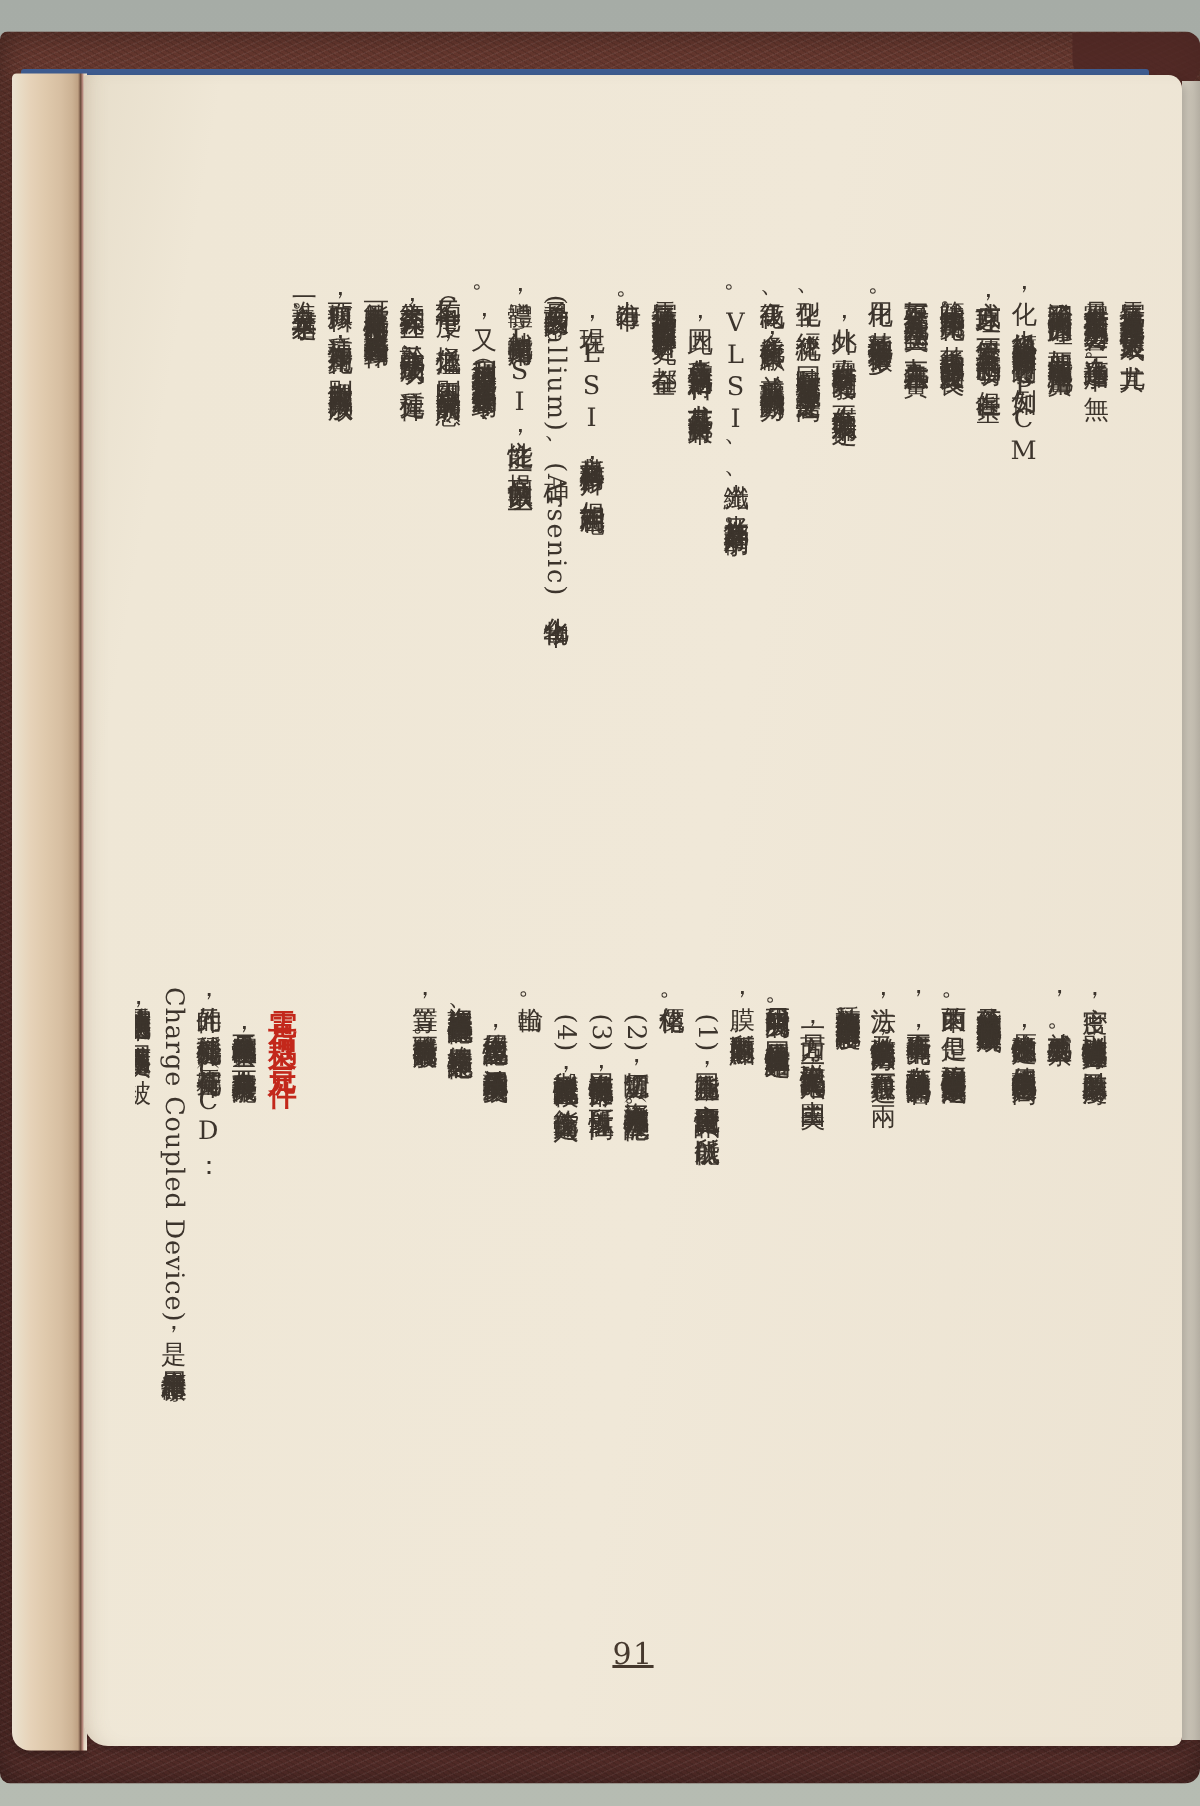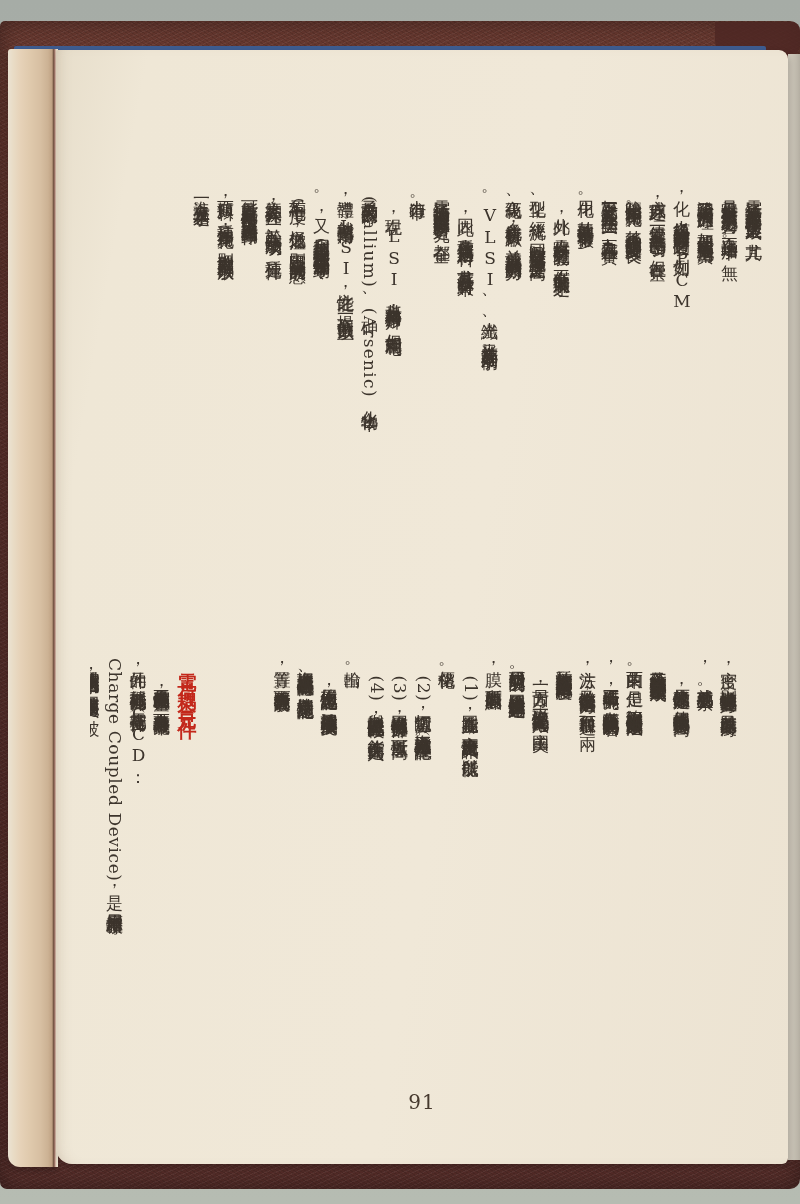--- a/index.html
+++ b/index.html
@@ -60,21 +60,21 @@
   .reg-upper p.col{line-height:24px;}
   .reg-lower{top:608px;right:48px;width:650px;height:426px;letter-spacing:0.6px;}
   .reg-lower p.col{line-height:23.5px;}
   .register p.heading{
     color:#c3281b;font-weight:bold;font-size:19px;
     line-height:30px;letter-spacing:9.5px;
   }
   .up{text-orientation:upright;}
   .pageno{
     position:absolute;left:0;right:0;top:1040px;text-align:center;
-    font-size:20px;color:#46392e;letter-spacing:1px;
+    font-size:20px;color:#46392e;letter-spacing:1px;text-decoration:underline;
   }
 </style>
 </head>
 <body>
 
 <div class="stage">
   <div class="cover"></div>
   <div class="cover-blob"></div>
   <div class="endpaper"></div>
   <div class="fore-edge"></div>

